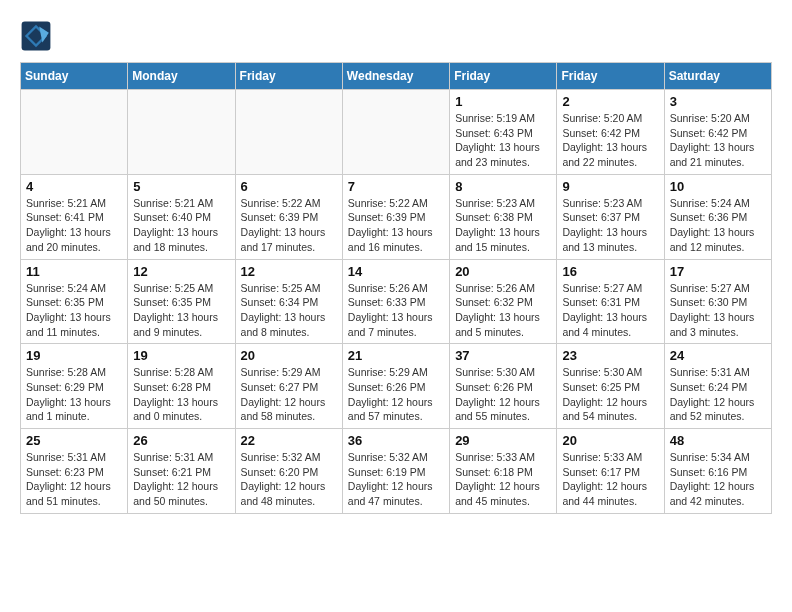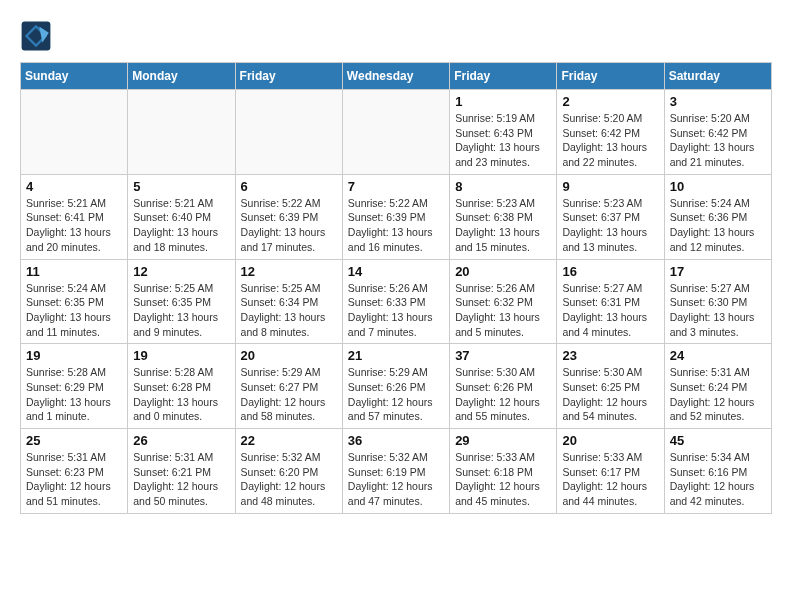--- a/index.html
+++ b/index.html
@@ -332,21 +332,21 @@
 and 45 minutes.</div>
         </td>
         <td>
           <div class="day-number">20</div>
           <div class="day-info" style="white-space: pre-line;">Sunrise: 5:33 AM
 Sunset: 6:17 PM
 Daylight: 12 hours
 and 44 minutes.</div>
         </td>
         <td>
-          <div class="day-number">45</div>
+          <div class="day-number">48</div>
           <div class="day-info" style="white-space: pre-line;">Sunrise: 5:34 AM
 Sunset: 6:16 PM
 Daylight: 12 hours
 and 42 minutes.</div>
         </td>
       </tr>
     </tbody>
 </table>
 
 </body></html>

